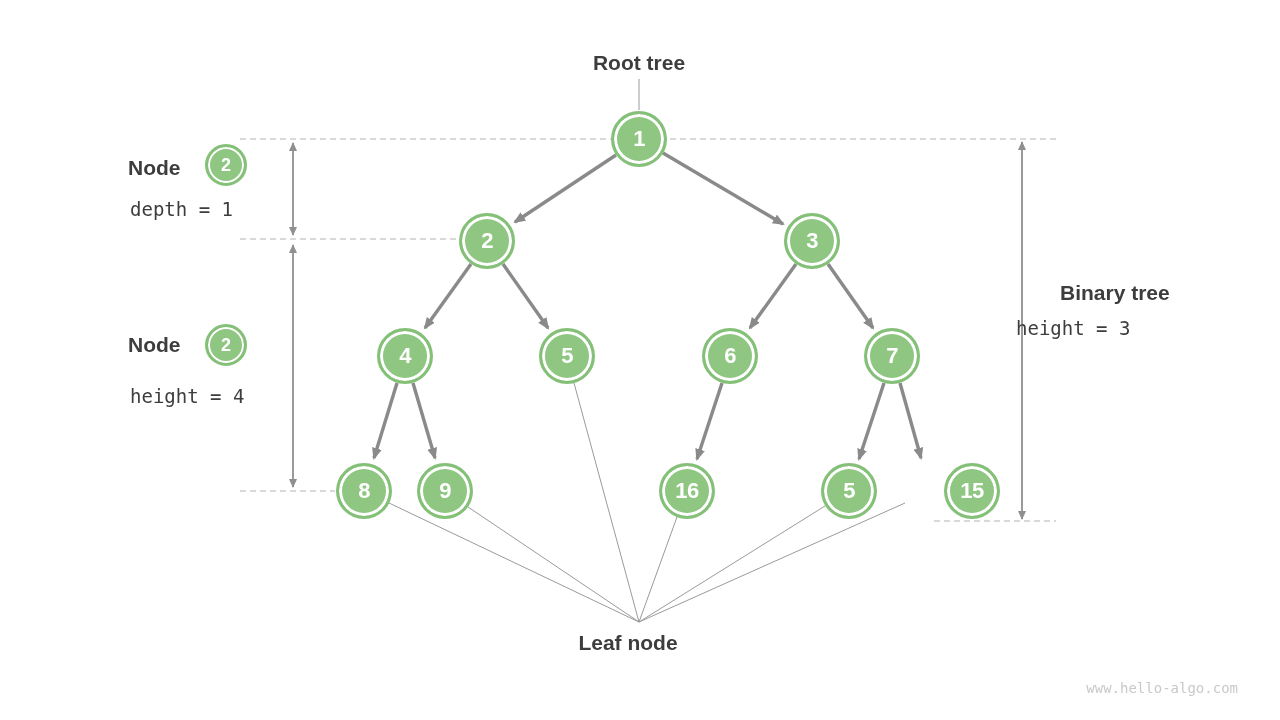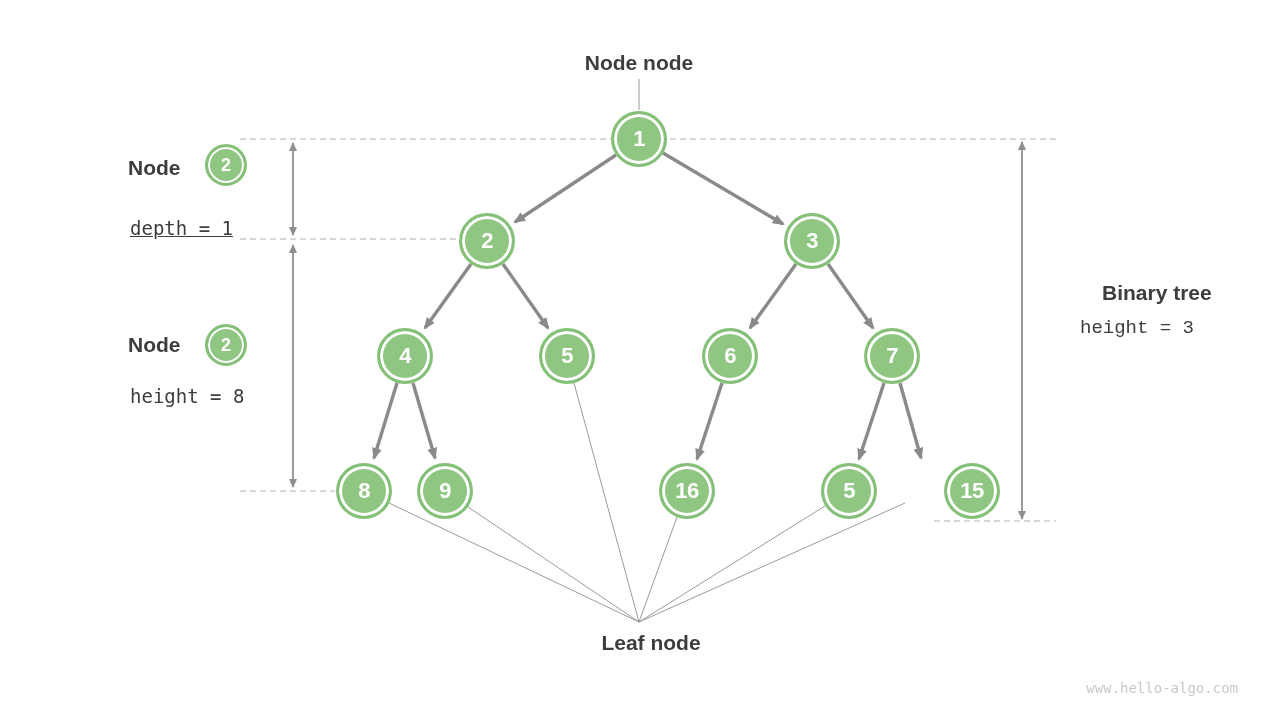--- a/index.html
+++ b/index.html
@@ -140,29 +140,29 @@
   <div class="tree-node" style="left:377px; top:328px;">4</div>
   <div class="tree-node" style="left:539px; top:328px;">5</div>
   <div class="tree-node" style="left:702px; top:328px;">6</div>
   <div class="tree-node" style="left:864px; top:328px;">7</div>
   <div class="tree-node" style="left:336px; top:463px;">8</div>
   <div class="tree-node" style="left:417px; top:463px;">9</div>
   <div class="tree-node" style="left:659px; top:463px;">16</div>
   <div class="tree-node" style="left:821px; top:463px;">5</div>
   <div class="tree-node" style="left:944px; top:463px;">15</div>
 
-  <div class="caption centered" style="left:639px; top:51px;">Node node</div>
-  <div class="caption centered" style="left:651px; top:631px;">Leaf node</div>
+  <div class="caption centered" style="left:639px; top:51px;">Root tree</div>
+  <div class="caption centered" style="left:628px; top:631px;">Leaf node</div>
 
   <div class="caption" style="left:128px; top:156px;">Node</div>
   <div class="badge-node" style="left:205px; top:144px;">2</div>
-  <div class="metric" style="left:130px; top:217px;text-decoration:underline;">depth = 1</div>
+  <div class="metric" style="left:130px; top:198px;">depth = 1</div>
 
   <div class="caption" style="left:128px; top:333px;">Node</div>
   <div class="badge-node" style="left:205px; top:324px;">2</div>
-  <div class="metric" style="left:130px; top:385px;">height = 8</div>
+  <div class="metric" style="left:130px; top:385px;">height = 4</div>
 
-  <div class="caption" style="left:1102px; top:281px;text-align:center;">Binary tree</div>
-  <div class="metric" style="left:1080px; top:317px;font-family:Liberation Mono, monospace;">height = 3</div>
+  <div class="caption" style="left:1060px; top:281px;text-align:center;">Binary tree</div>
+  <div class="metric" style="left:1016px; top:317px;">height = 3</div>
 
   <div class="watermark">www.hello-algo.com</div>
 
 </div>
 
 </body></html>

